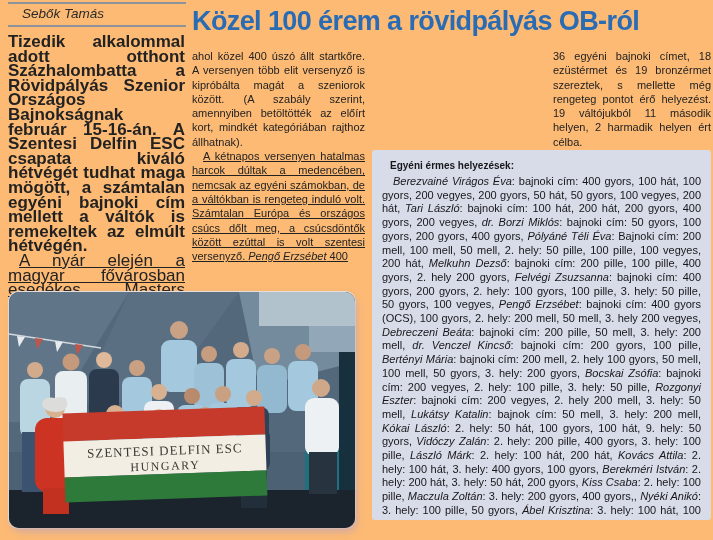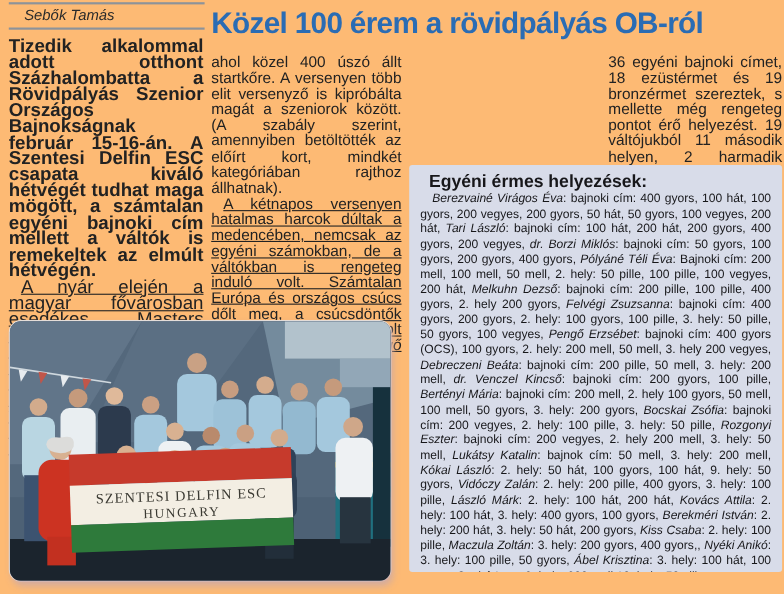--- a/index.html
+++ b/index.html
@@ -14,37 +14,37 @@
   .byline .author { font-style:italic; font-size:13.5px; color:#2a2a2a; padding:2px 0 4px 14px; }
 
   
   .headline {
     position:absolute; left:192px; top:5px; width:519px; text-align:left;
     font-size:27px; font-weight:bold; letter-spacing:-0.6px; line-height:32px;
     white-space:nowrap;
   }
 
   
-  .col { position:absolute; text-align:justify; font-size:14px; line-height:14.3px; color:#222; }
+  .col { position:absolute; text-align:justify; font-size:11px; line-height:14.3px; color:#222; }
   .col p { margin:0; }
   .col p.indent { text-indent:11px;text-decoration:underline; }
   #col1 { left:8px;  top:35px; width:177px; font-size:17px; line-height:14.6px; }
   #col1 .lead { font-weight:bold; }
   #col2 { left:192px; top:49px; width:173px; }
   #col3 { left:373px; top:49px; width:172px; }
   #col4 { left:553px; top:49px; width:158px; }
 
   
   .medal-box {
     position:absolute; left:372px; top:150px; width:339px; height:370px;
     box-sizing:border-box; padding:8px 10px 6px 10px; border-radius:3px;
     background:#d8dce9; text-align:justify; font-size:11px; line-height:13.7px; color:#17171a;
     overflow:hidden;
   }
-  .medal-box h3 { margin:0 0 2px 8px; font-size:16px; line-height:15px; font-weight:bold; }
+  .medal-box h3 { margin:0 0 2px 8px; font-size:10px; line-height:15px; font-weight:bold; }
   .medal-box .entries { text-indent:11px; }
   .medal-box i { font-style:italic; }
 
   
   .photo {
     position:absolute; left:9px; top:292px; width:346px; height:236px;
     border-radius:10px; overflow:hidden;
     box-shadow:2px 4px 7px rgba(205,170,165,0.9), 0 0 0 1px #e7e3df;
     background:#4d6175;
   }

